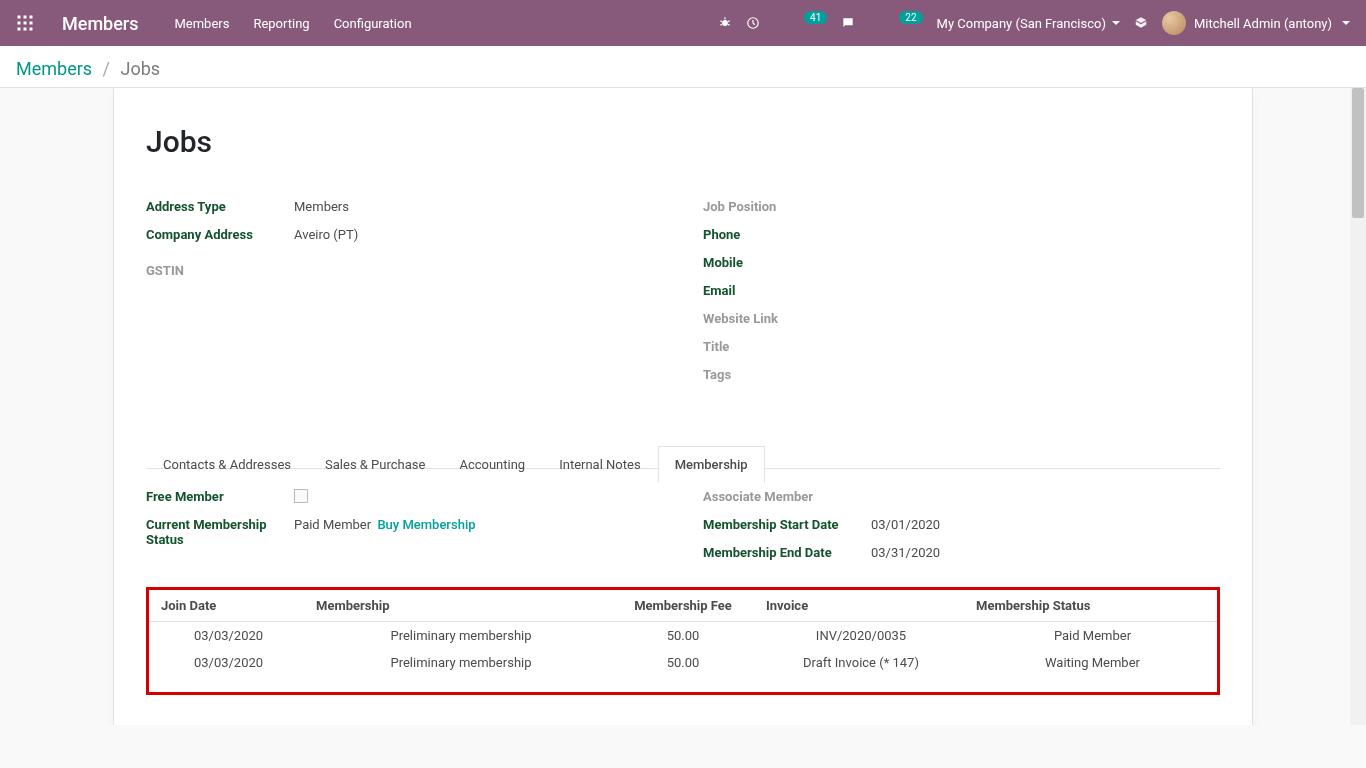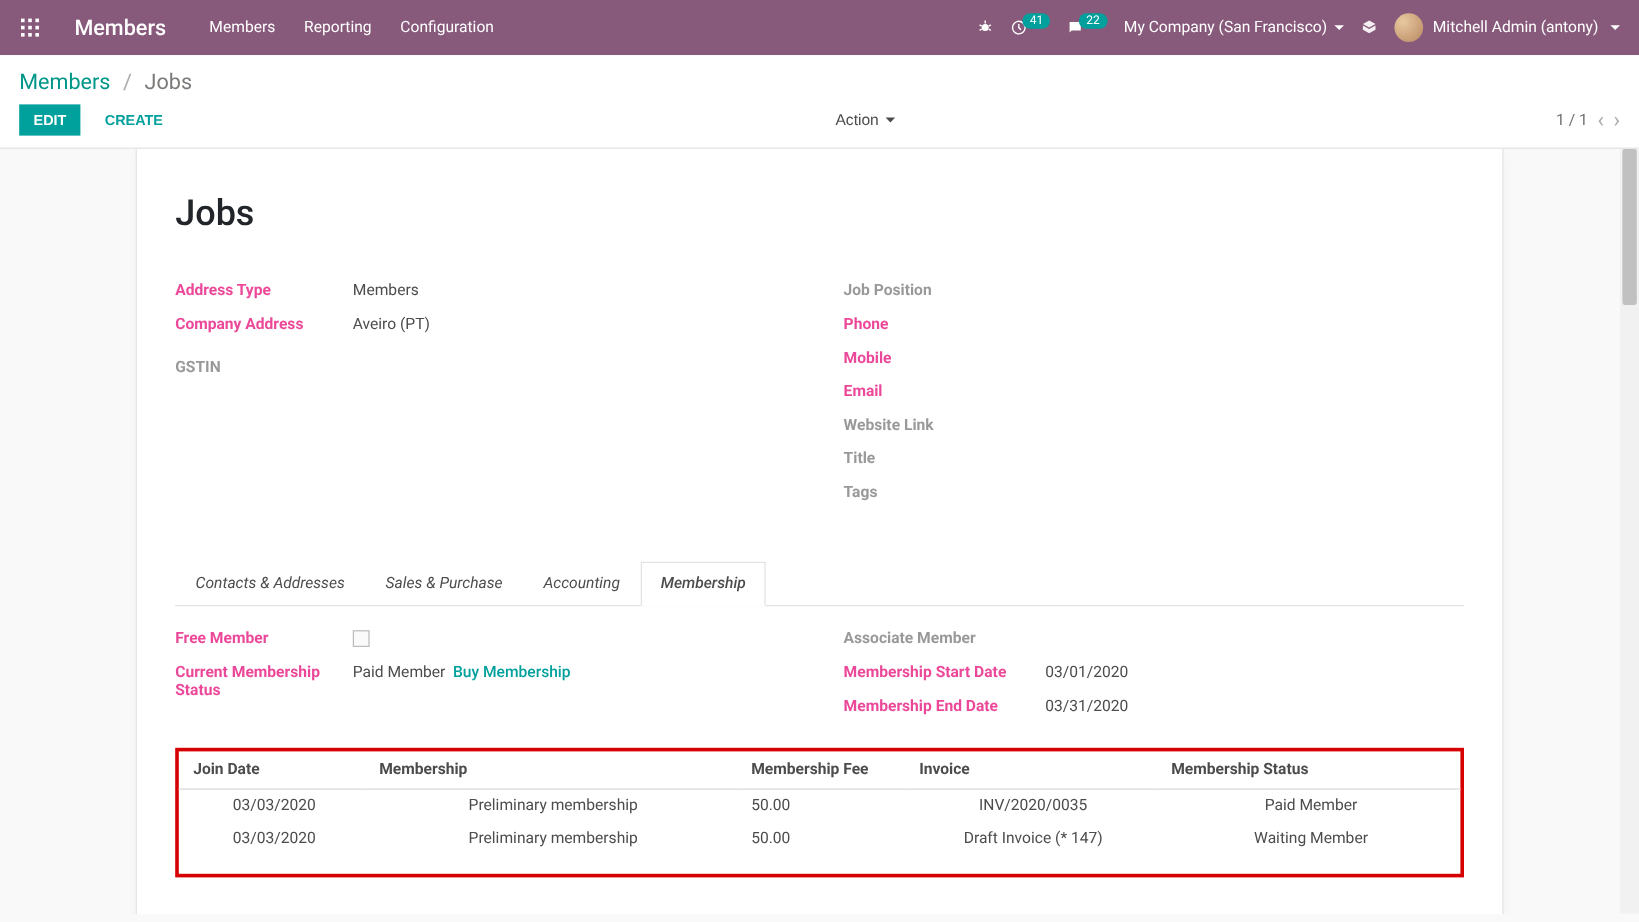--- a/index.html
+++ b/index.html
@@ -7,21 +7,21 @@
 
 
 .navbar { background: #875a7b; height: 46px; display: flex; align-items: center; color: #fff; padding: 0 16px; }
 .navbar .apps-icon { width: 18px; height: 18px; display: inline-flex; align-items: center; justify-content: center; margin-right: 28px; cursor: pointer; }
 .navbar .apps-icon svg { fill: #fff; }
 .navbar .brand { font-size: 18px; font-weight: 500; margin-right: 36px; }
 .navbar .menu { display: flex; gap: 24px; }
 .navbar .menu a { color: #fff; text-decoration: none; font-size: 13px; cursor: pointer; }
 .navbar .spacer { flex: 1; }
 .navbar .right { display: flex; align-items: center; gap: 14px; }
-.navbar .icon-btn { position: relative; cursor: pointer; display: flex; align-items: center; color: #fff; }
+.navbar .icon-btn { position: relative; cursor: pointer; display: flex; align-items: center; color: #fff; gap: 48px; }
 .navbar .badge { background: #00a09d; color: #fff; border-radius: 10px; font-size: 10px; padding: 1px 6px; margin-left: -4px; position: relative; top: -6px; }
 .navbar .company { cursor: pointer; font-size: 13px; display: flex; align-items: center; gap: 4px; }
 .navbar .user { cursor: pointer; font-size: 13px; display: flex; align-items: center; gap: 8px; }
 .navbar .avatar { width: 24px; height: 24px; border-radius: 50%; background: radial-gradient(circle at 30% 30%, #e8c8a0, #b88860); display:inline-block; }
 .caret { width: 0; height: 0; border-left: 4px solid transparent; border-right: 4px solid transparent; border-top: 4px solid #fff; display: inline-block; margin-left: 2px; }
 
 
 .breadcrumb-bar { background: #fff; border-bottom: 1px solid #e2e2e0; padding: 8px 16px 0 16px; }
 .breadcrumb { font-size: 18px; color: #7c7b79; padding: 4px 0 8px 0; }
 .breadcrumb a { color: #009688; text-decoration: none; cursor: pointer; }
@@ -36,42 +36,42 @@
 .controls-row .right-pager { display: flex; align-items: center; gap: 8px; color: #707070; font-size: 13px; }
 .pager-arrow { cursor: pointer; color: #aaa; font-size: 18px; user-select: none; }
 
 
 .sheet-wrap { padding: 0 0 0 0; height: calc(768px - 46px - 85px); overflow-y: auto; position: relative; }
 .sheet { background: #fff; width: 1140px; margin: 0 auto; border: 1px solid #e2e2e0; border-top: none; padding: 24px 32px 40px 32px; box-shadow: 0 4px 10px rgba(0,0,0,0.03); }
 .record-title { font-size: 30px; font-weight: 500; color: #212529; margin-bottom: 40px; margin-top: 12px; }
 .field-cols { display: flex; gap: 40px; }
 .field-col { flex: 1; }
 .field-row { display: flex; margin-bottom: 6px; min-height: 22px; }
-.field-label { width: 148px; flex-shrink: 0; font-size: 13px; font-weight: 700; color: #ec4899; }
+.field-label { width: 148px; flex-shrink: 0; font-size: 13px; font-weight: 700; color: #14532d; }
 .field-label.muted { color: #999; font-weight: 700; }
 .field-value { font-size: 13px; color: #4c4c4c; }
 
 
 .tabs { display: flex; border-bottom: 1px solid #e2e2e0; margin-top: 36px; }
-.tab { padding: 10px 16px; font-size: 13px; color: #4c4c4c; cursor: pointer; border: 1px solid transparent; border-bottom: none; position: relative; top: 1px; font-style: italic; }
+.tab { padding: 10px 16px; font-size: 13px; color: #4c4c4c; cursor: pointer; border: 1px solid transparent; border-bottom: none; position: relative; top: 15px; }
 .tab.active { border: 1px solid #e2e2e0; border-bottom: 1px solid #fff; background: #fff; font-weight: 500; }
 
 
 .tab-content { padding: 20px 0; }
 .mem-cols { display: flex; gap: 40px; justify-content: flex-end; }
 .mem-col { flex: 1; }
 .checkbox-empty { width: 14px; height: 14px; border: 1px solid #bbb; display: inline-block; background: #fafafa; }
 .buy-link { color: #00a09d; text-decoration: none; cursor: pointer; font-weight: 500; margin-left: 3px; }
 
 
 .mem-table-wrap { margin-top: 14px; border: 3px solid #d60000; padding: 2px 0 16px 0; }
 .mem-table { width: 100%; border-collapse: collapse; }
 .mem-table th { text-align: left; font-size: 13px; font-weight: 700; color: #4c4c4c; padding: 6px 8px 8px 12px; border-bottom: 1px solid #e2e2e0; }
 .mem-table td { font-size: 13px; color: #4c4c4c; padding: 6px 8px 6px 12px; text-align: center; }
-.mem-table th.num, .mem-table td.num { text-align: left; padding-right: 14px; }
+.mem-table th.num, .mem-table td.num { text-align: center; padding-right: 14px; }
 
 
 .fake-scroll { position: absolute; right: 0; top: 0; width: 16px; height: 100%; background: #f1f1f1; }
 .fake-scroll .thumb { position: absolute; right: 2px; top: 0; width: 12px; height: 130px; background: #c1c1c1; border-radius: 2px; }
 </style>
 </head>
 <body>
 
 <div class="navbar">
   <span class="apps-icon">
@@ -134,37 +134,20 @@
     </span>
   </div>
 </div>
 
 <div class="breadcrumb-bar">
   <div class="breadcrumb">
     <a>Members</a>
     <span class="sep">/</span>
     <span>Jobs</span>
   </div>
-  <div class="controls-row">
-    <div class="left">
-      <button class="btn-edit">EDIT</button>
-      <button class="btn-create">CREATE</button>
-    </div>
-    <div class="center">
-      <button class="action-btn">
-        <span>Action</span>
-        <span class="caret"></span>
-      </button>
-    </div>
-    <div class="right-pager">
-      <span>1 / 1</span>
-      <span class="pager-arrow">‹</span>
-      <span class="pager-arrow">›</span>
-    </div>
-  </div>
 </div>
 
 <div class="sheet-wrap">
   <div class="sheet">
     <h1 class="record-title">Jobs</h1>
 
     <div class="field-cols">
       <div class="field-col">
         <div class="field-row">
           <div class="field-label">Address Type</div>
@@ -201,20 +184,21 @@
         <div class="field-row">
             <div class="field-label muted">Tags</div>
           </div>
       </div>
     </div>
 
     <div class="tabs">
       <div class="tab">Contacts &amp; Addresses</div>
       <div class="tab">Sales &amp; Purchase</div>
       <div class="tab">Accounting</div>
+      <div class="tab">Internal Notes</div>
       <div class="tab active">Membership</div>
     </div>
 
     <div class="tab-content">
       <div class="mem-cols">
         <div class="mem-col">
           <div class="field-row">
             <div class="field-label">Free Member</div>
             <div class="field-value"><span class="checkbox-empty"></span></div>
           </div>

